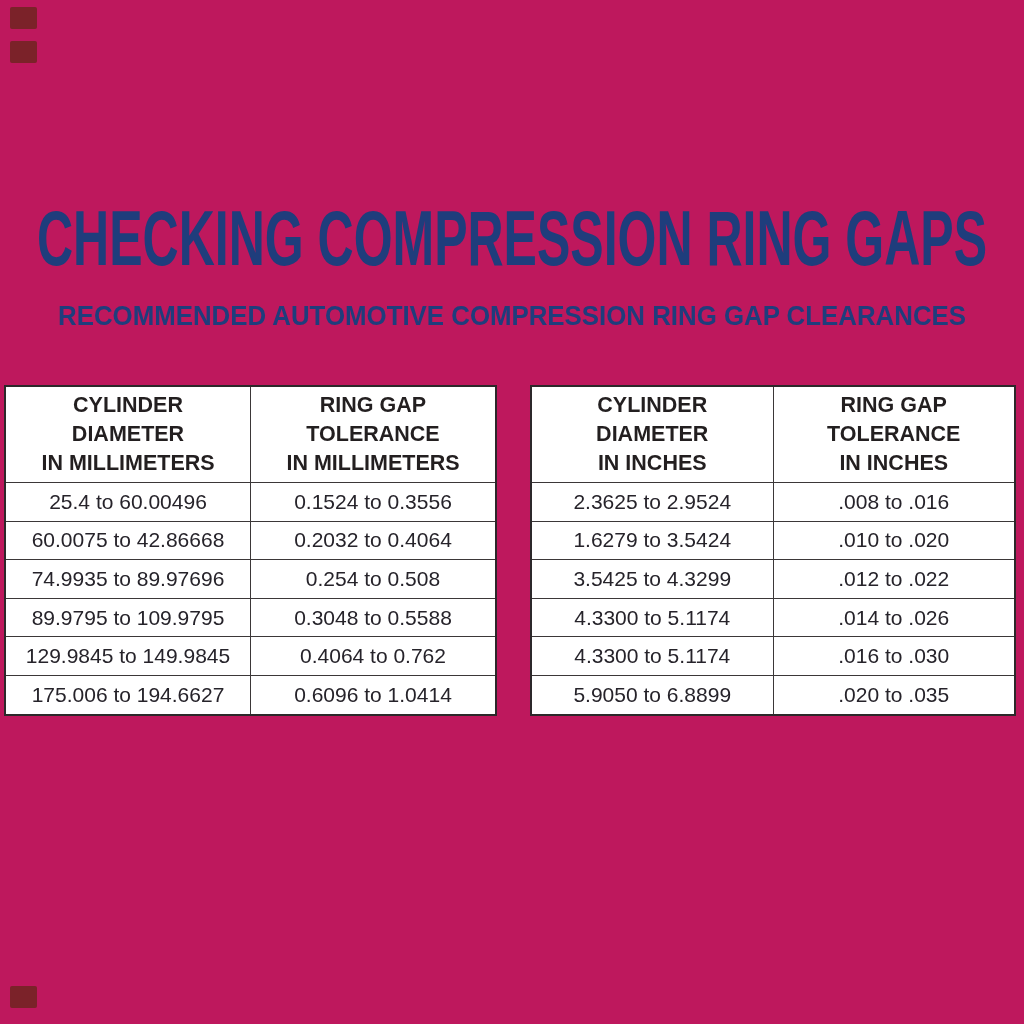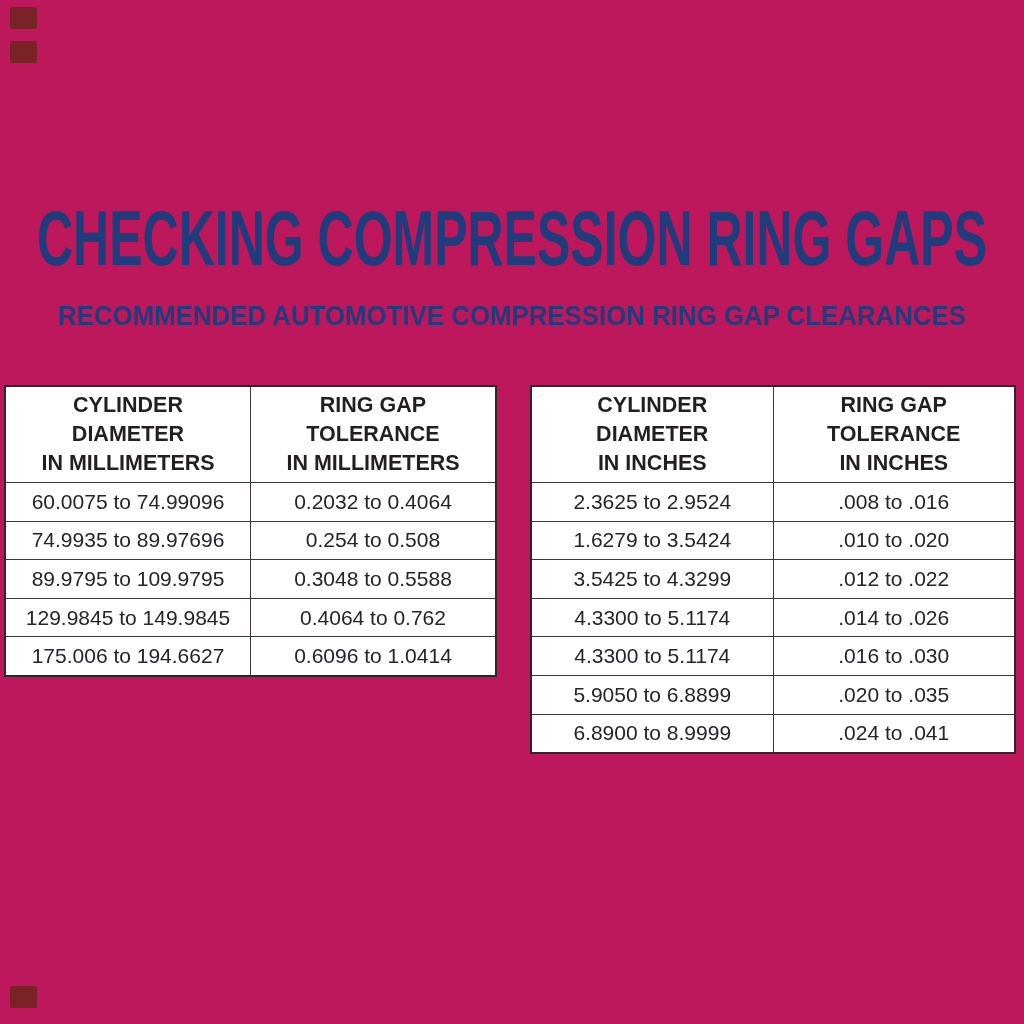--- a/index.html
+++ b/index.html
@@ -99,21 +99,25 @@
         <th>CYLINDER
 DIAMETER
 IN MILLIMETERS</th>
         <th>RING GAP
 TOLERANCE
 IN MILLIMETERS</th>
       </tr>
     </thead>
     <tbody>
       <tr>
-        <td>60.0075 to 74.99096</td>
+        <td>25.4 to 60.00496</td>
+        <td>0.1524 to 0.3556</td>
+      </tr>
+      <tr>
+        <td>60.0075 to 42.86668</td>
         <td>0.2032 to 0.4064</td>
       </tr>
       <tr>
         <td>74.9935 to 89.97696</td>
         <td>0.254 to 0.508</td>
       </tr>
       <tr>
         <td>89.9795 to 109.9795</td>
         <td>0.3048 to 0.5588</td>
       </tr>
@@ -157,20 +161,16 @@
         <td>.014 to .026</td>
       </tr>
       <tr>
         <td>4.3300 to 5.1174</td>
         <td>.016 to .030</td>
       </tr>
       <tr>
         <td>5.9050 to 6.8899</td>
         <td>.020 to .035</td>
       </tr>
-      <tr>
-        <td>6.8900 to 8.9999</td>
-        <td>.024 to .041</td>
-      </tr>
     </tbody>
   </table>
 
 </div>
 
 </body></html>

